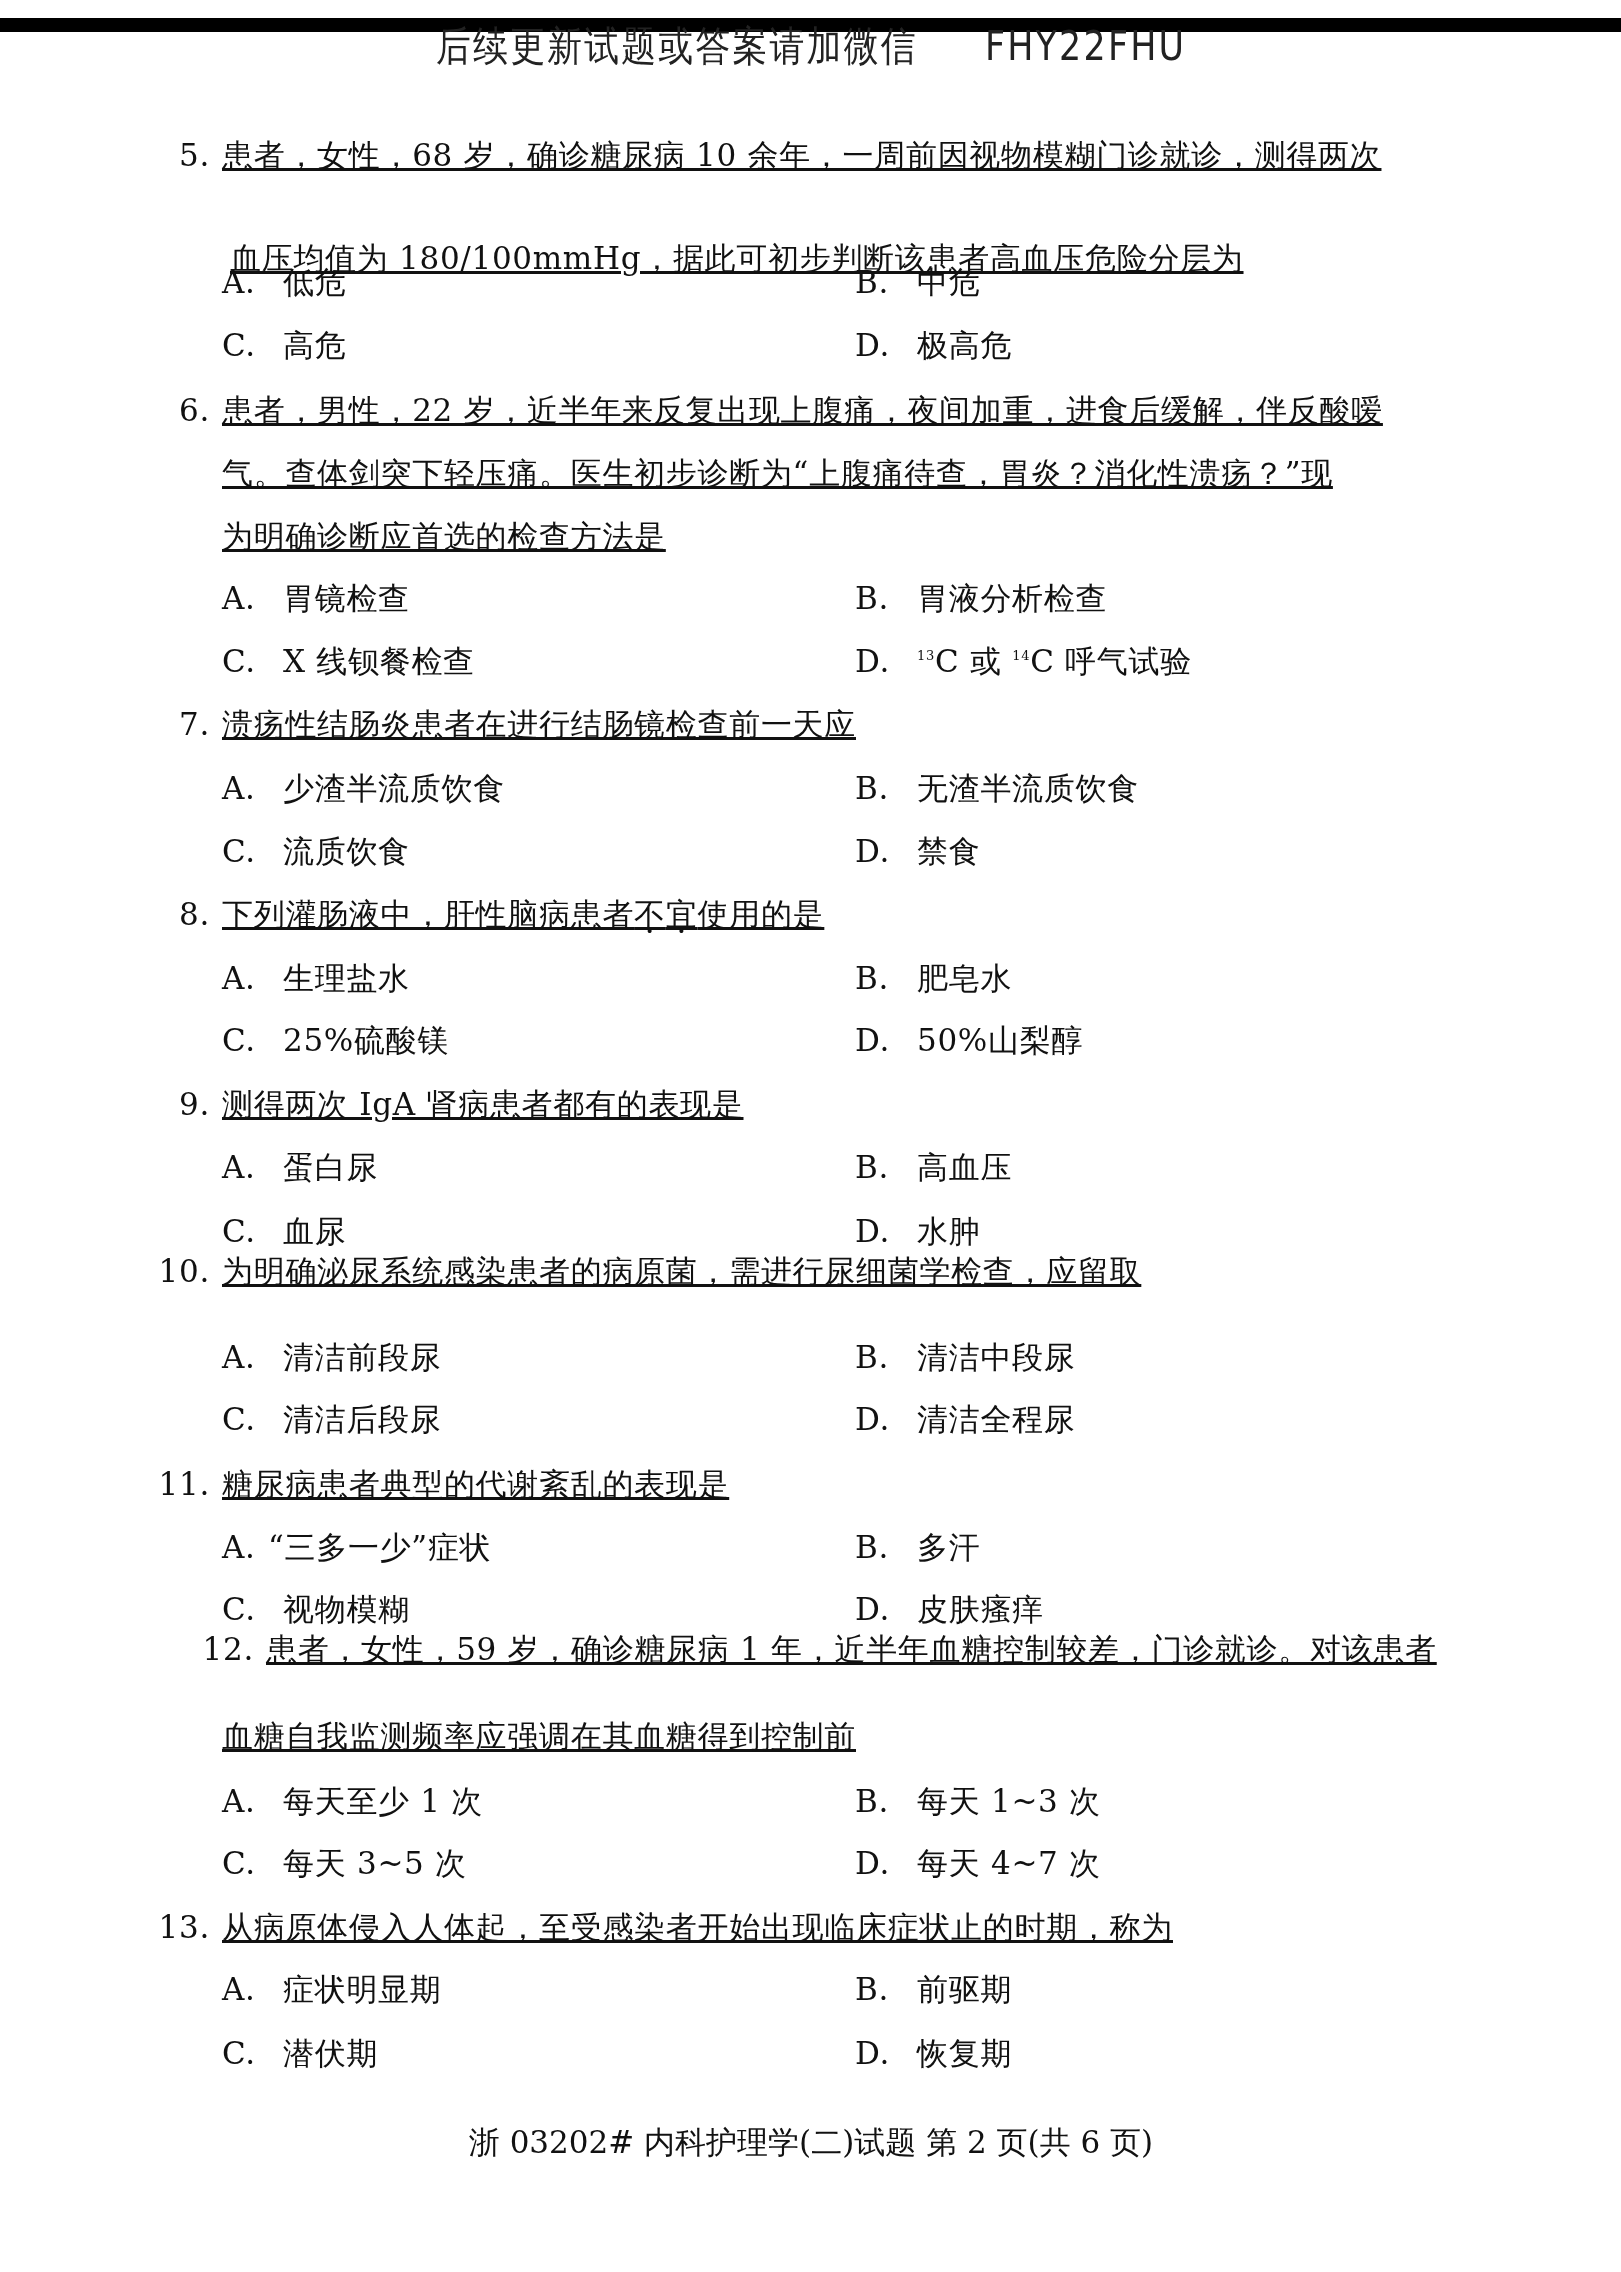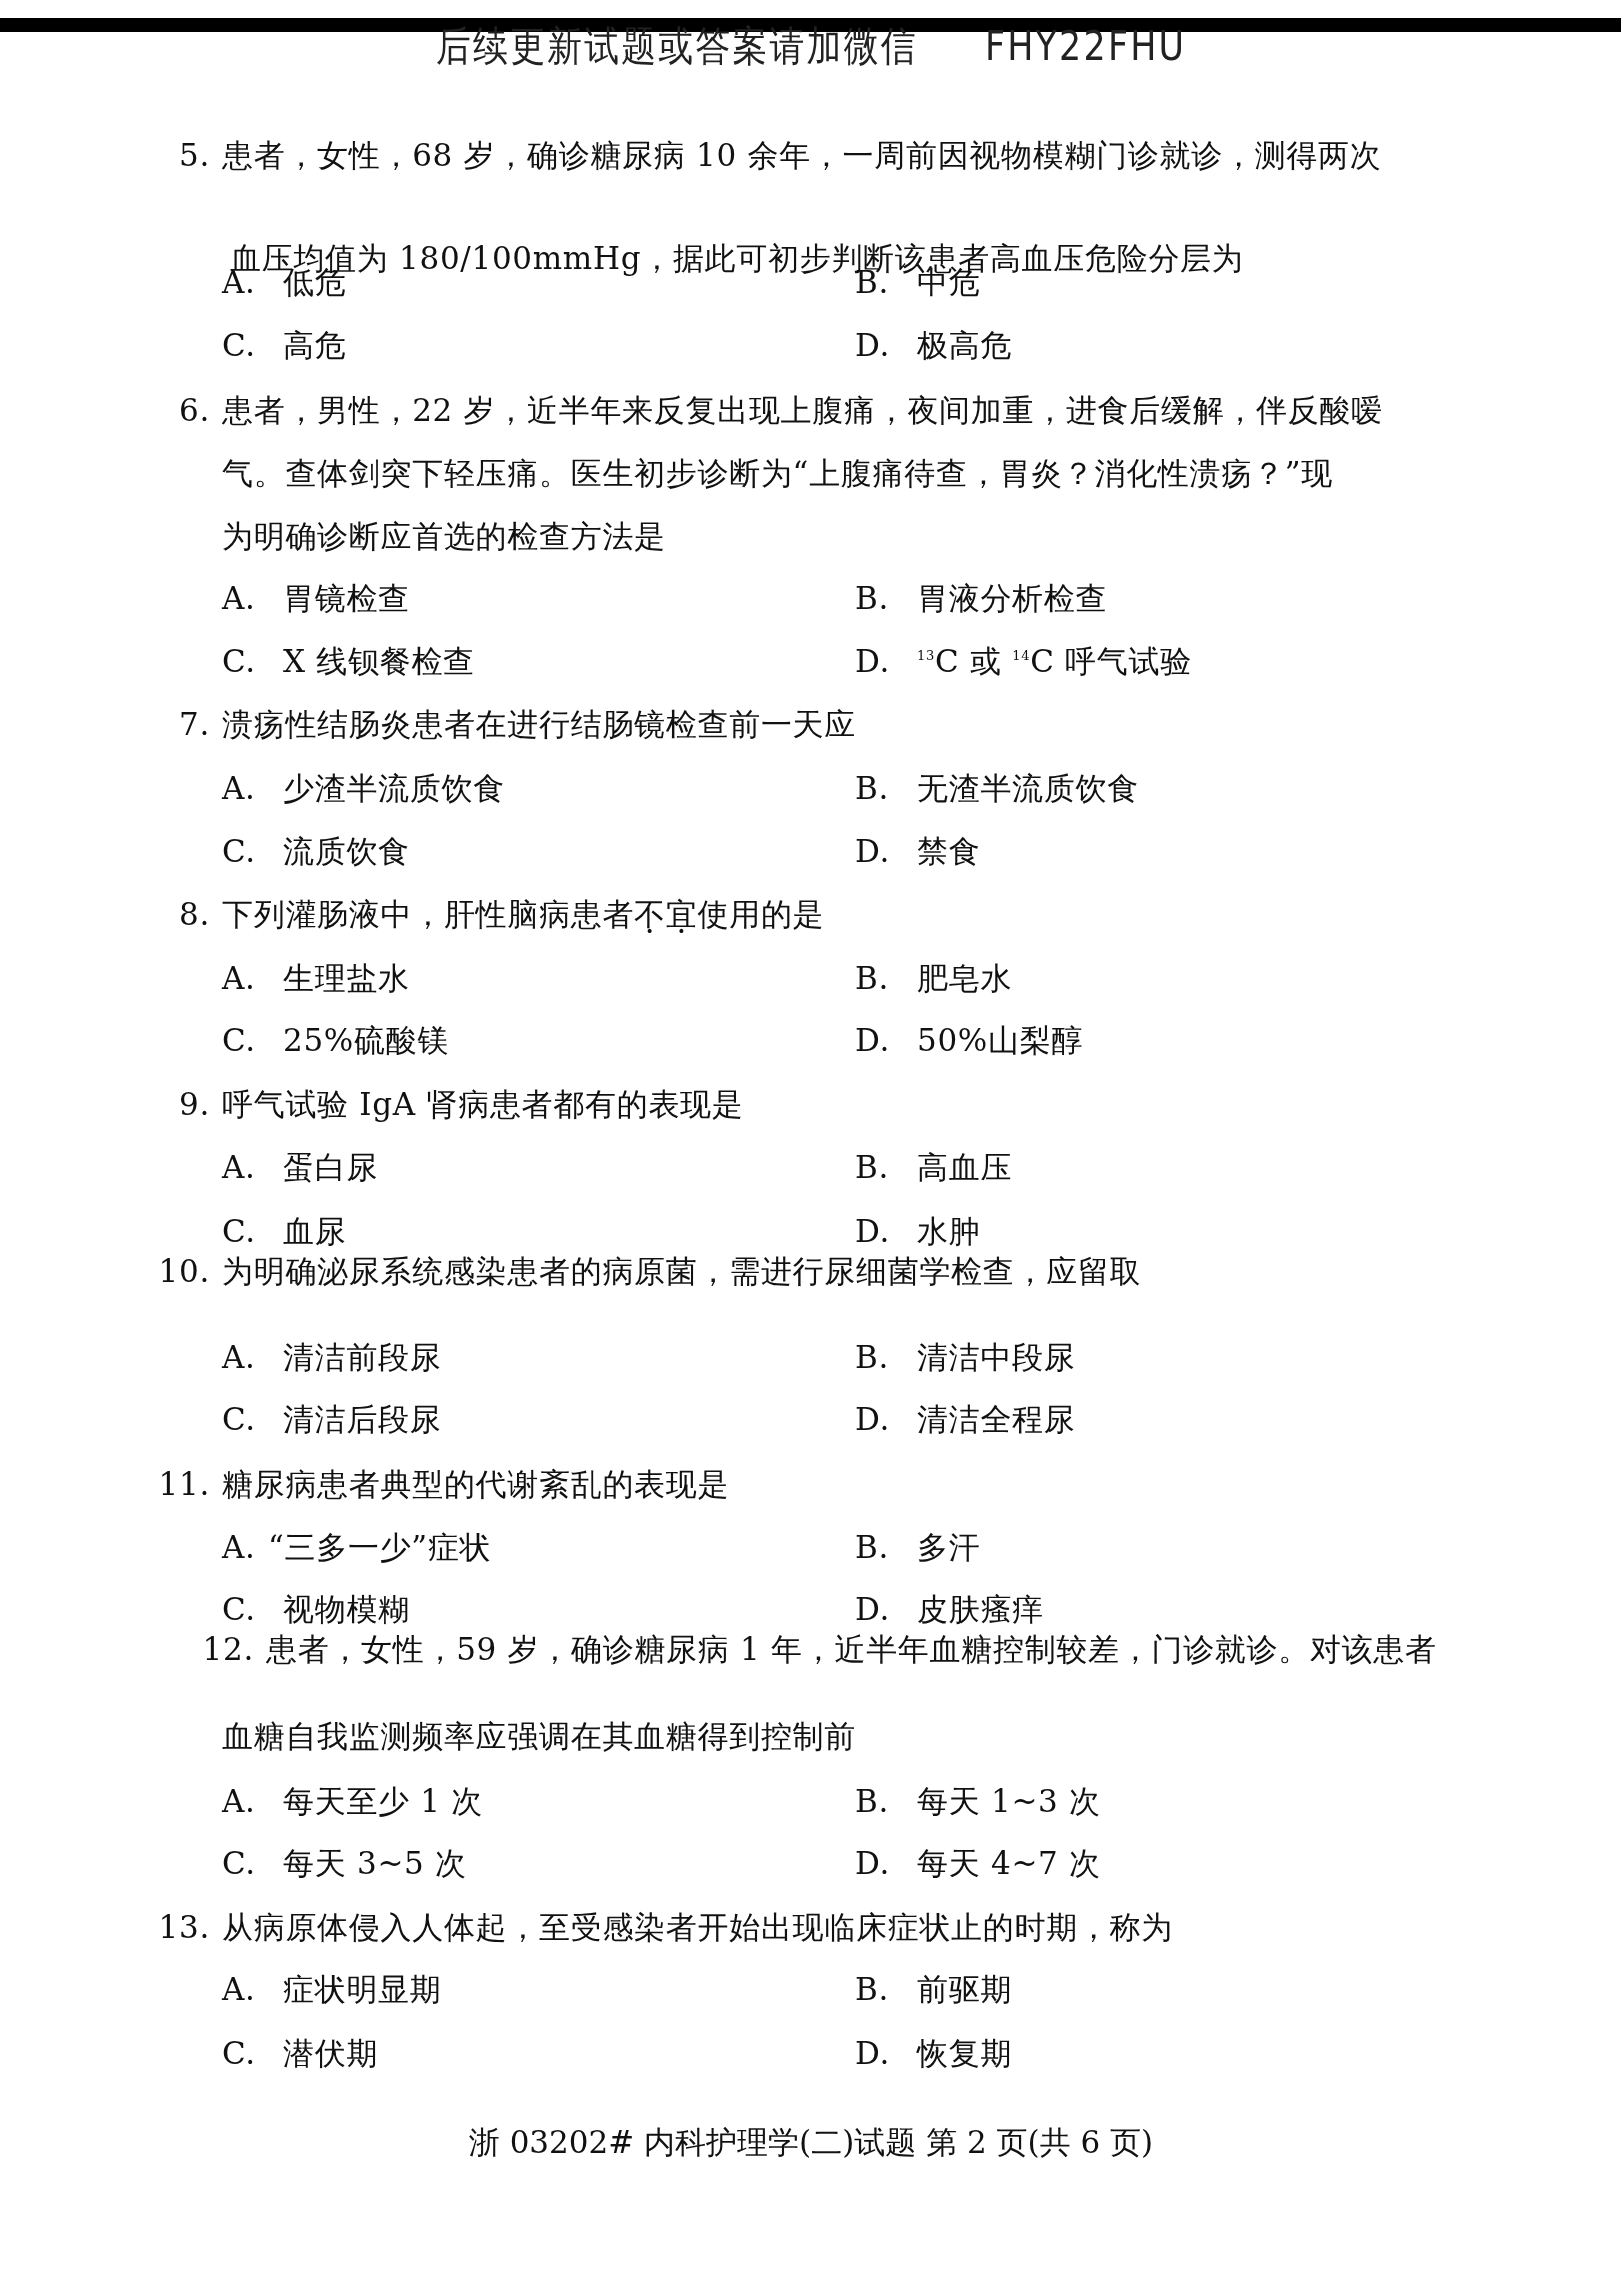--- a/index.html
+++ b/index.html
@@ -16,21 +16,21 @@
     transform: scaleX(0.85); transform-origin: 812px 0; letter-spacing: 2.6px;
     overflow: hidden;
   }
   .watermark .wm-gap { display: inline-block; width: 79px; }
   .content { position: absolute; left: 0; top: 0; width: 1622px; }
   .line {
     position: absolute; height: 39px; line-height: 39px; font-size: 31px;
     white-space: nowrap; letter-spacing: 0.7px;
   }
   .qnum { position: absolute; text-align: right; width: 59px; left: 151px; }
-  .qtext { position: absolute; left: 222px; }
+  .qtext { position: absolute; left: 222px; text-decoration: underline; }
   .opt-label { position: absolute; }
   .opt-text { position: absolute; }
   .optA-label { left: 222px; } .optA-text { left: 283px; }
   .optB-label { left: 855px; } .optB-text { left: 917px; }
   .emph { position: relative; }
   .emph::after {
     content: "\00B7"; position: absolute; left: 50%; top: 22px;
     transform: translateX(-50%); font-size: 31px; line-height: 26px;
   }
   sup { font-size: 13px; vertical-align: 11.8px; line-height: 0; }
@@ -131,21 +131,21 @@
       <span class="opt-label optA-label">C.</span>
       <span class="opt-text optA-text">25%硫酸镁</span>
       <span class="opt-label optB-label">D.</span>
       <span class="opt-text optB-text">50%山梨醇</span>
     </div>
   </div>
 
   <div>
     <div class="line" style="top:1085px;left:0;width:1622px;">
       <span class="qnum">9.</span>
-      <span class="qtext">呼气试验 IgA 肾病患者都有的表现是</span>
+      <span class="qtext">测得两次 IgA 肾病患者都有的表现是</span>
     </div>
     <div class="line" style="top:1148px;left:0;width:1622px;">
       <span class="opt-label optA-label">A.</span>
       <span class="opt-text optA-text">蛋白尿</span>
       <span class="opt-label optB-label">B.</span>
       <span class="opt-text optB-text">高血压</span>
     </div>
     <div class="line" style="top:1212px;left:0;width:1622px;">
       <span class="opt-label optA-label">C.</span>
       <span class="opt-text optA-text">血尿</span>

